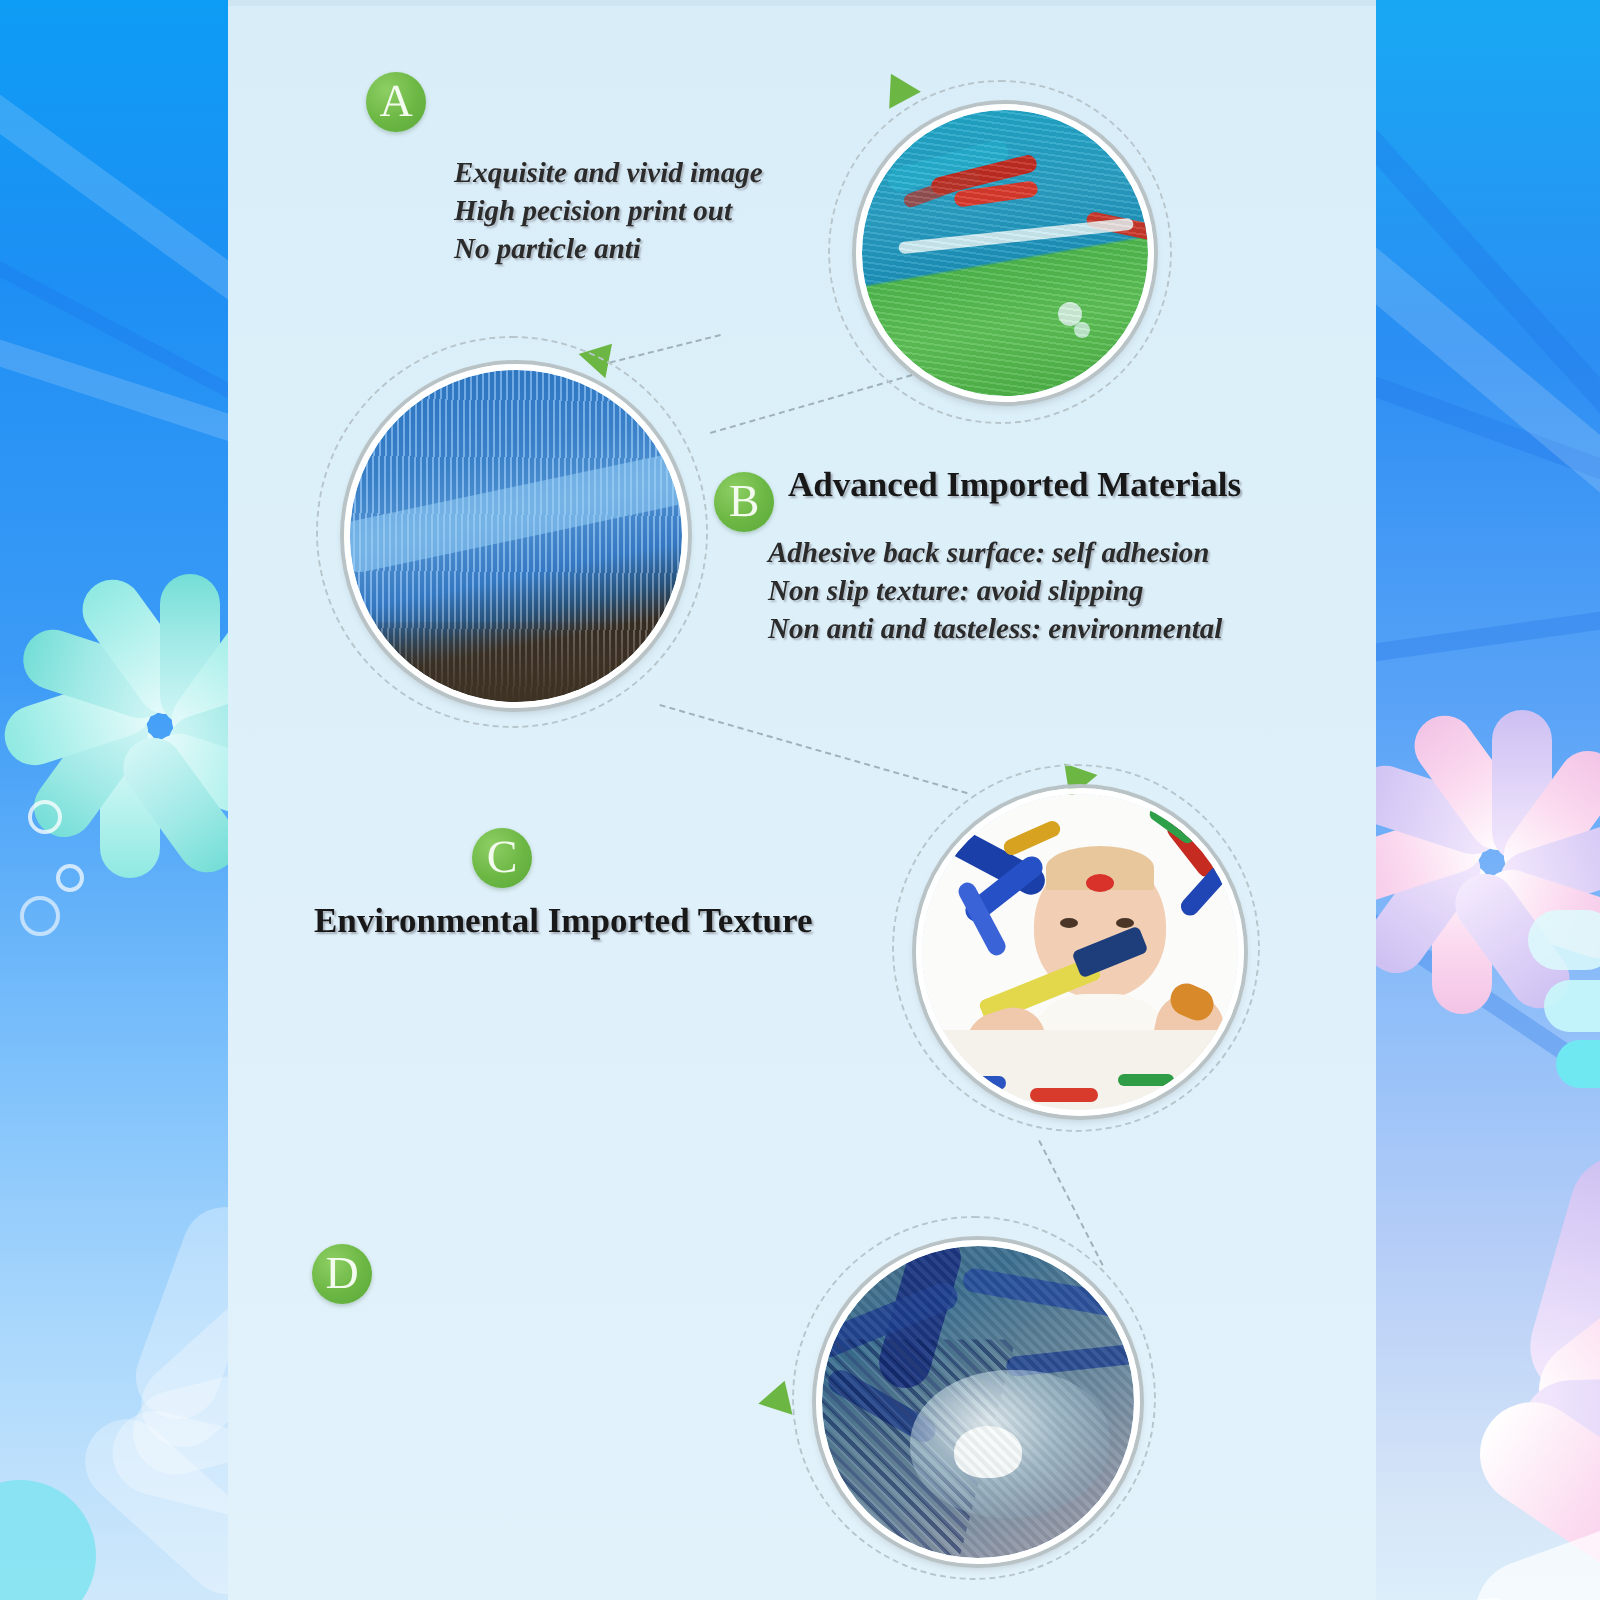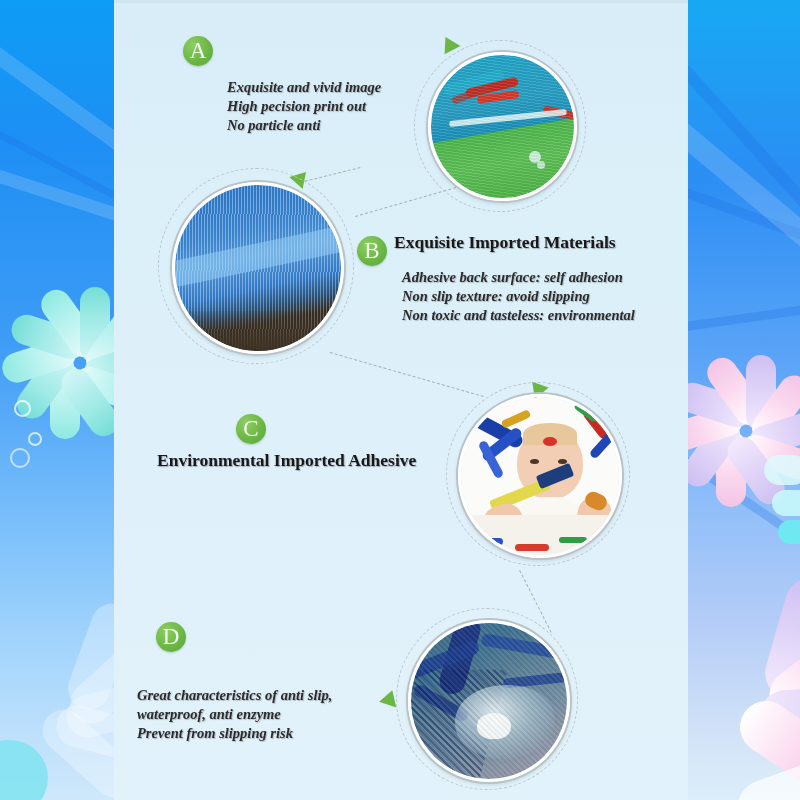--- a/index.html
+++ b/index.html
@@ -184,29 +184,29 @@
 
   <div class="dashring" style="left:158px;top:168px;width:194px;height:194px;"></div>
   <div class="photo" style="left:172px;top:182px;width:166px;height:166px;">
     <div class="pinner" style="background:linear-gradient(168deg,#2f7fd4 0%,#3f8ede 28%,#5aa3e8 44%,#3b86d8 60%,#2b5a86 70%,#3a3026 78%,#4a3a2a 100%);">
       <div class="stripes-v"></div>
       <div class="splat" style="left:-10px;top:58px;width:190px;height:26px;background:rgba(150,205,245,.55);transform:rotate(-12deg);border-radius:13px;"></div>
       <div style="position:absolute;left:0;bottom:0;width:100%;height:40px;background:linear-gradient(180deg,rgba(60,45,30,.1),#3e3224);"></div>
     </div>
   </div>
   <div class="badge" style="left:357px;top:236px;">B</div>
-  <div class="htitle" style="left:394px;top:232px;">Exquisite Imported Materials</div>
-  <div class="blines" style="left:402px;top:268px;">
+  <div class="htitle" style="left:394px;top:232px;">Advanced Imported Materials</div>
+  <div class="blines" style="left:384px;top:268px;">
     <div>Adhesive back surface: self adhesion</div>
     <div>Non slip texture: avoid slipping</div>
-    <div>Non toxic and tasteless: environmental</div>
+    <div>Non anti and tasteless: environmental</div>
   </div>
 
   <div class="badge" style="left:236px;top:414px;">C</div>
-  <div class="htitle" style="left:157px;top:450px;">Environmental Imported Adhesive</div>
+  <div class="htitle" style="left:157px;top:450px;">Environmental Imported Texture</div>
   <div class="dashring" style="left:446px;top:382px;width:182px;height:182px;"></div>
   <div class="photo" style="left:458px;top:394px;width:158px;height:158px;">
     <div class="pinner" style="background:#fbfbf9;">
 
       <div class="splat" style="left:6px;top:26px;width:58px;height:14px;background:#1b3fa8;transform:rotate(28deg);border-radius:7px;"></div>
       <div class="splat" style="left:18px;top:42px;width:46px;height:11px;background:#2550c6;transform:rotate(-38deg);border-radius:6px;"></div>
       <div class="splat" style="left:10px;top:58px;width:40px;height:9px;background:#3a63d8;transform:rotate(62deg);border-radius:5px;"></div>
       <div class="splat" style="left:40px;top:18px;width:30px;height:8px;background:#d6a21f;transform:rotate(-24deg);border-radius:4px;"></div>
       <div class="splat" style="left:118px;top:22px;width:34px;height:10px;background:#c62b22;transform:rotate(52deg);border-radius:5px;"></div>
       <div class="splat" style="left:126px;top:44px;width:30px;height:9px;background:#1f46b4;transform:rotate(-48deg);border-radius:5px;"></div>
@@ -228,25 +228,20 @@
 
       <div style="position:absolute;left:0;bottom:0;width:100%;height:40px;background:#f4f2ea;"></div>
       <div class="splat" style="left:16px;bottom:10px;width:26px;height:7px;background:#2a55c0;border-radius:4px;"></div>
       <div class="splat" style="left:54px;bottom:4px;width:34px;height:7px;background:#d83a2c;border-radius:4px;"></div>
       <div class="splat" style="left:98px;bottom:12px;width:28px;height:6px;background:#2f9c46;border-radius:3px;"></div>
       <div class="splat" style="left:120px;bottom:2px;width:24px;height:6px;background:#e0b024;border-radius:3px;"></div>
     </div>
   </div>
 
   <div class="badge" style="left:156px;top:622px;">D</div>
-  <div class="blines" style="left:137px;top:686px;">
-    <div>Great characteristics of anti slip,</div>
-    <div>waterproof, anti enzyme</div>
-    <div>Prevent from slipping risk</div>
-  </div>
   <div class="dashring" style="left:396px;top:608px;width:180px;height:180px;"></div>
   <div class="photo" style="left:408px;top:620px;width:156px;height:156px;">
     <div class="pinner" style="background:linear-gradient(150deg,#4a6f88 0%,#3b6f90 25%,#5b7f96 45%,#6e8ba0 62%,#8d96a6 82%,#9c9aa6 100%);">
       <div class="splat" style="left:36px;top:-8px;width:26px;height:80px;background:#17307e;transform:rotate(16deg);border-radius:13px;opacity:.9;"></div>
       <div class="splat" style="left:-6px;top:30px;width:76px;height:14px;background:#1c3d8e;transform:rotate(-22deg);border-radius:7px;opacity:.85;"></div>
       <div class="splat" style="left:70px;top:18px;width:90px;height:12px;background:#22479c;transform:rotate(10deg);border-radius:6px;opacity:.8;"></div>
       <div class="splat" style="left:92px;top:52px;width:70px;height:10px;background:#1d3f90;transform:rotate(-6deg);border-radius:5px;opacity:.8;"></div>
       <div class="splat" style="left:0px;top:74px;width:60px;height:12px;background:#1a3886;transform:rotate(30deg);border-radius:6px;opacity:.8;"></div>
       <div class="stripes-d" style="clip-path:polygon(0 30%,62% 30%,44% 100%,0 100%);"></div>
       <div class="splat" style="left:44px;top:62px;width:100px;height:74px;background:radial-gradient(ellipse at 38% 36%,rgba(240,248,250,.88) 0%,rgba(190,215,225,.55) 42%,rgba(140,170,190,.30) 72%,rgba(120,150,175,.12) 100%);border-radius:50% 46% 52% 48%;"></div>

